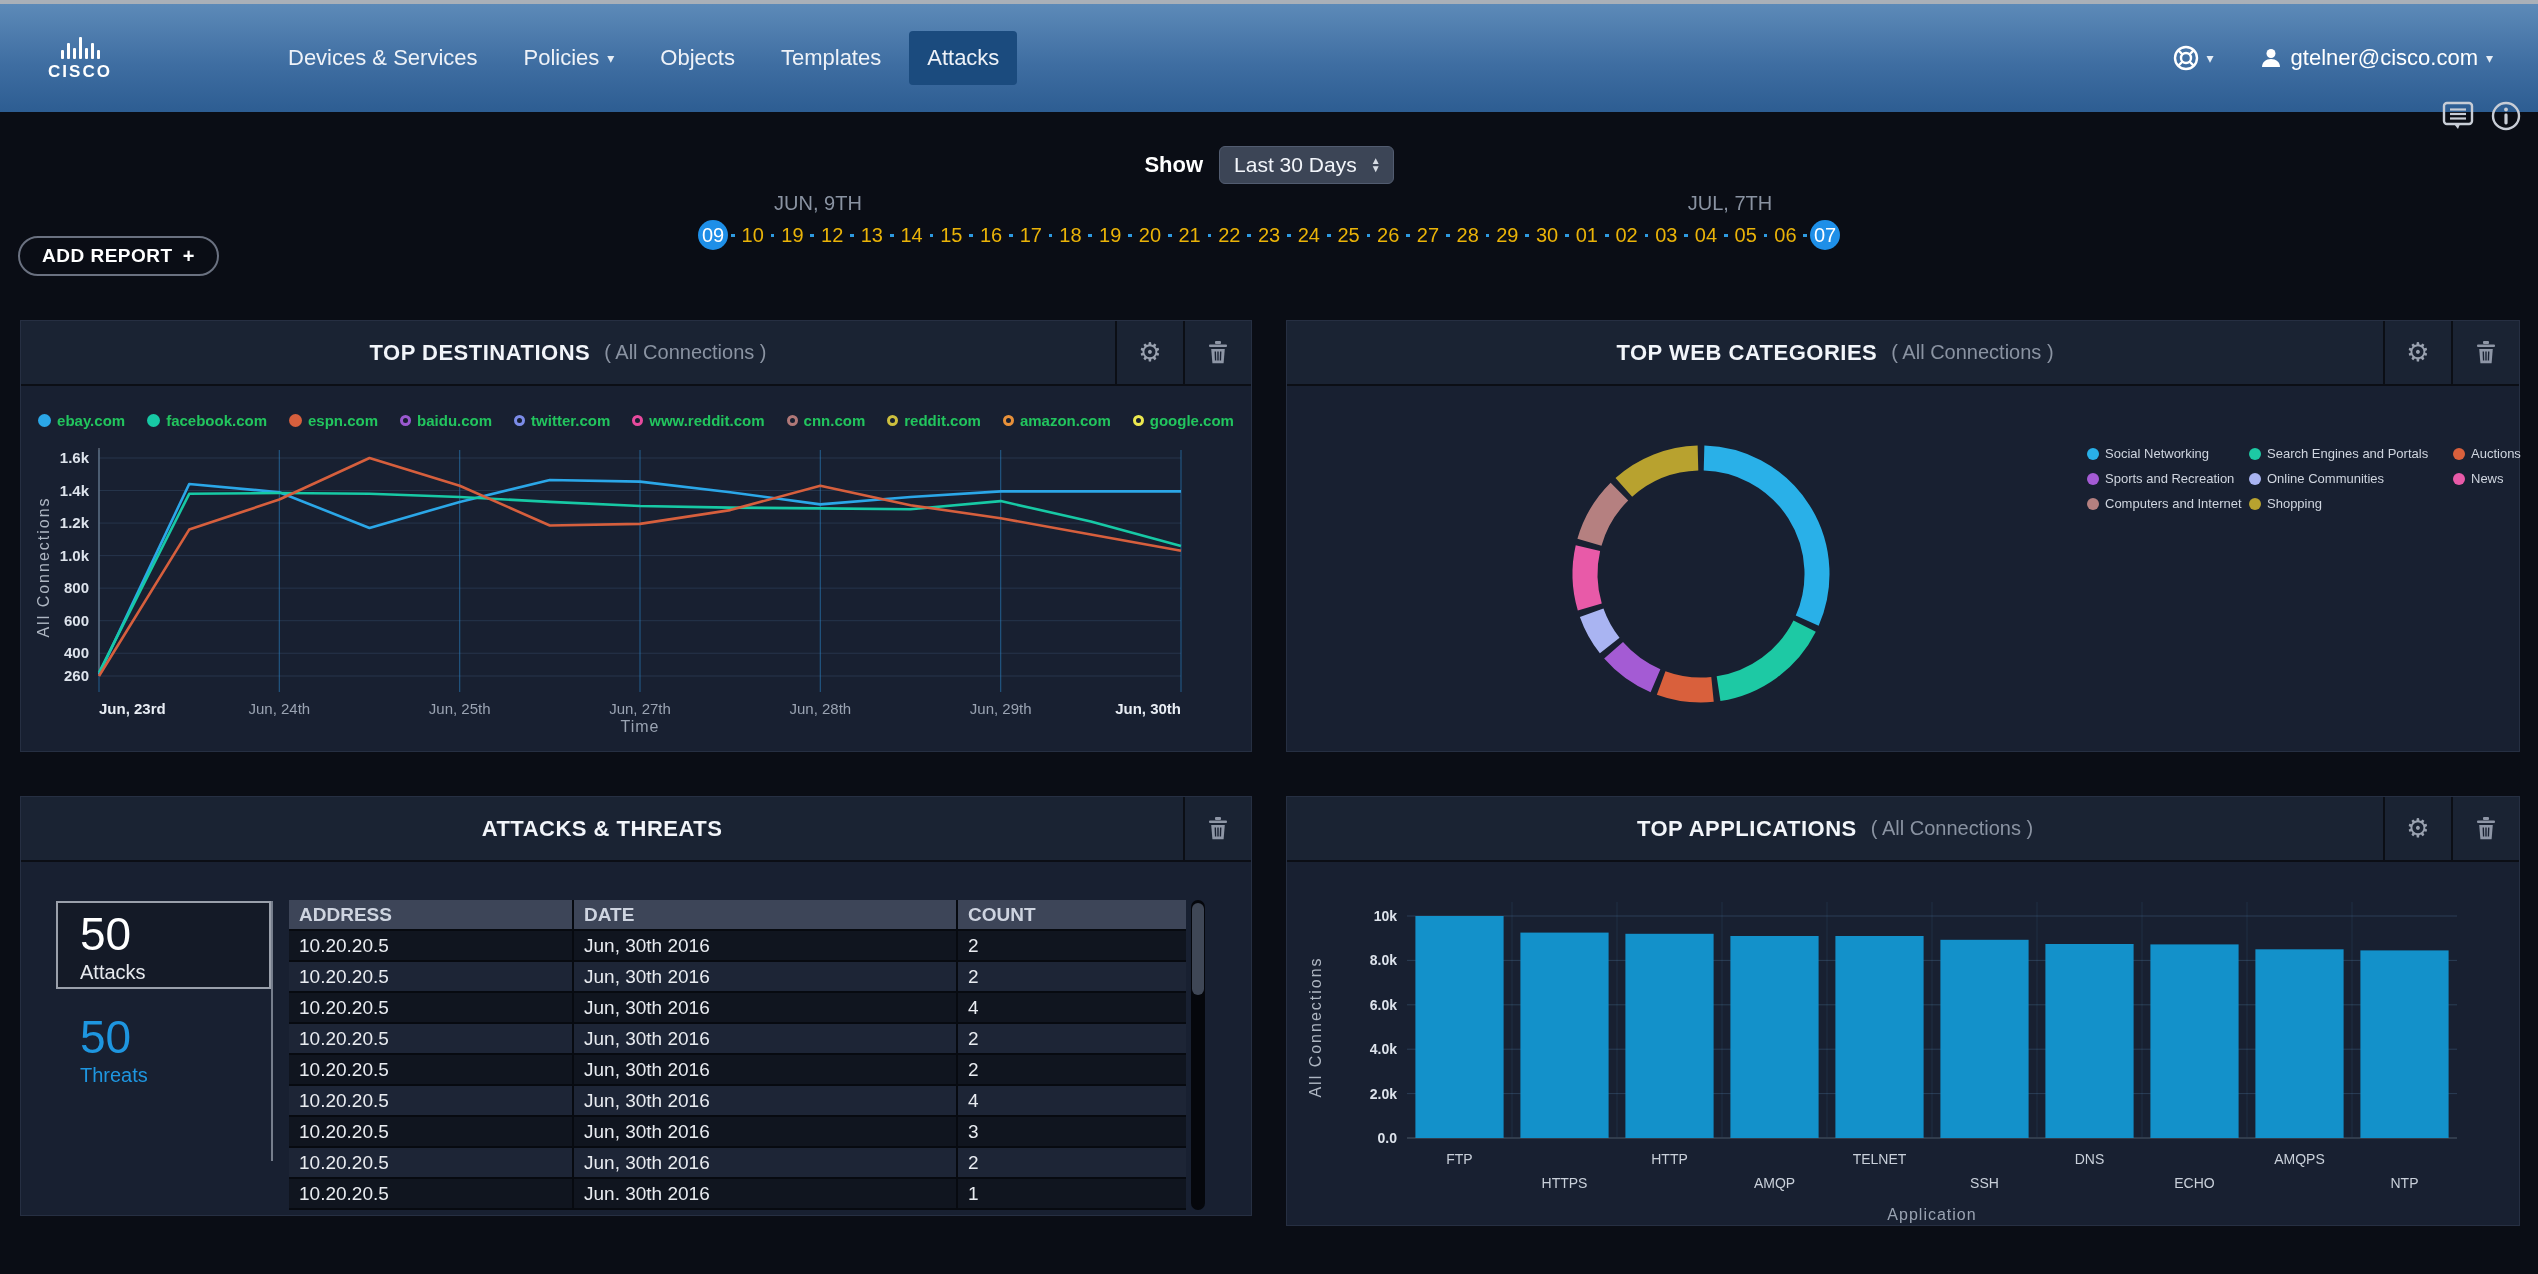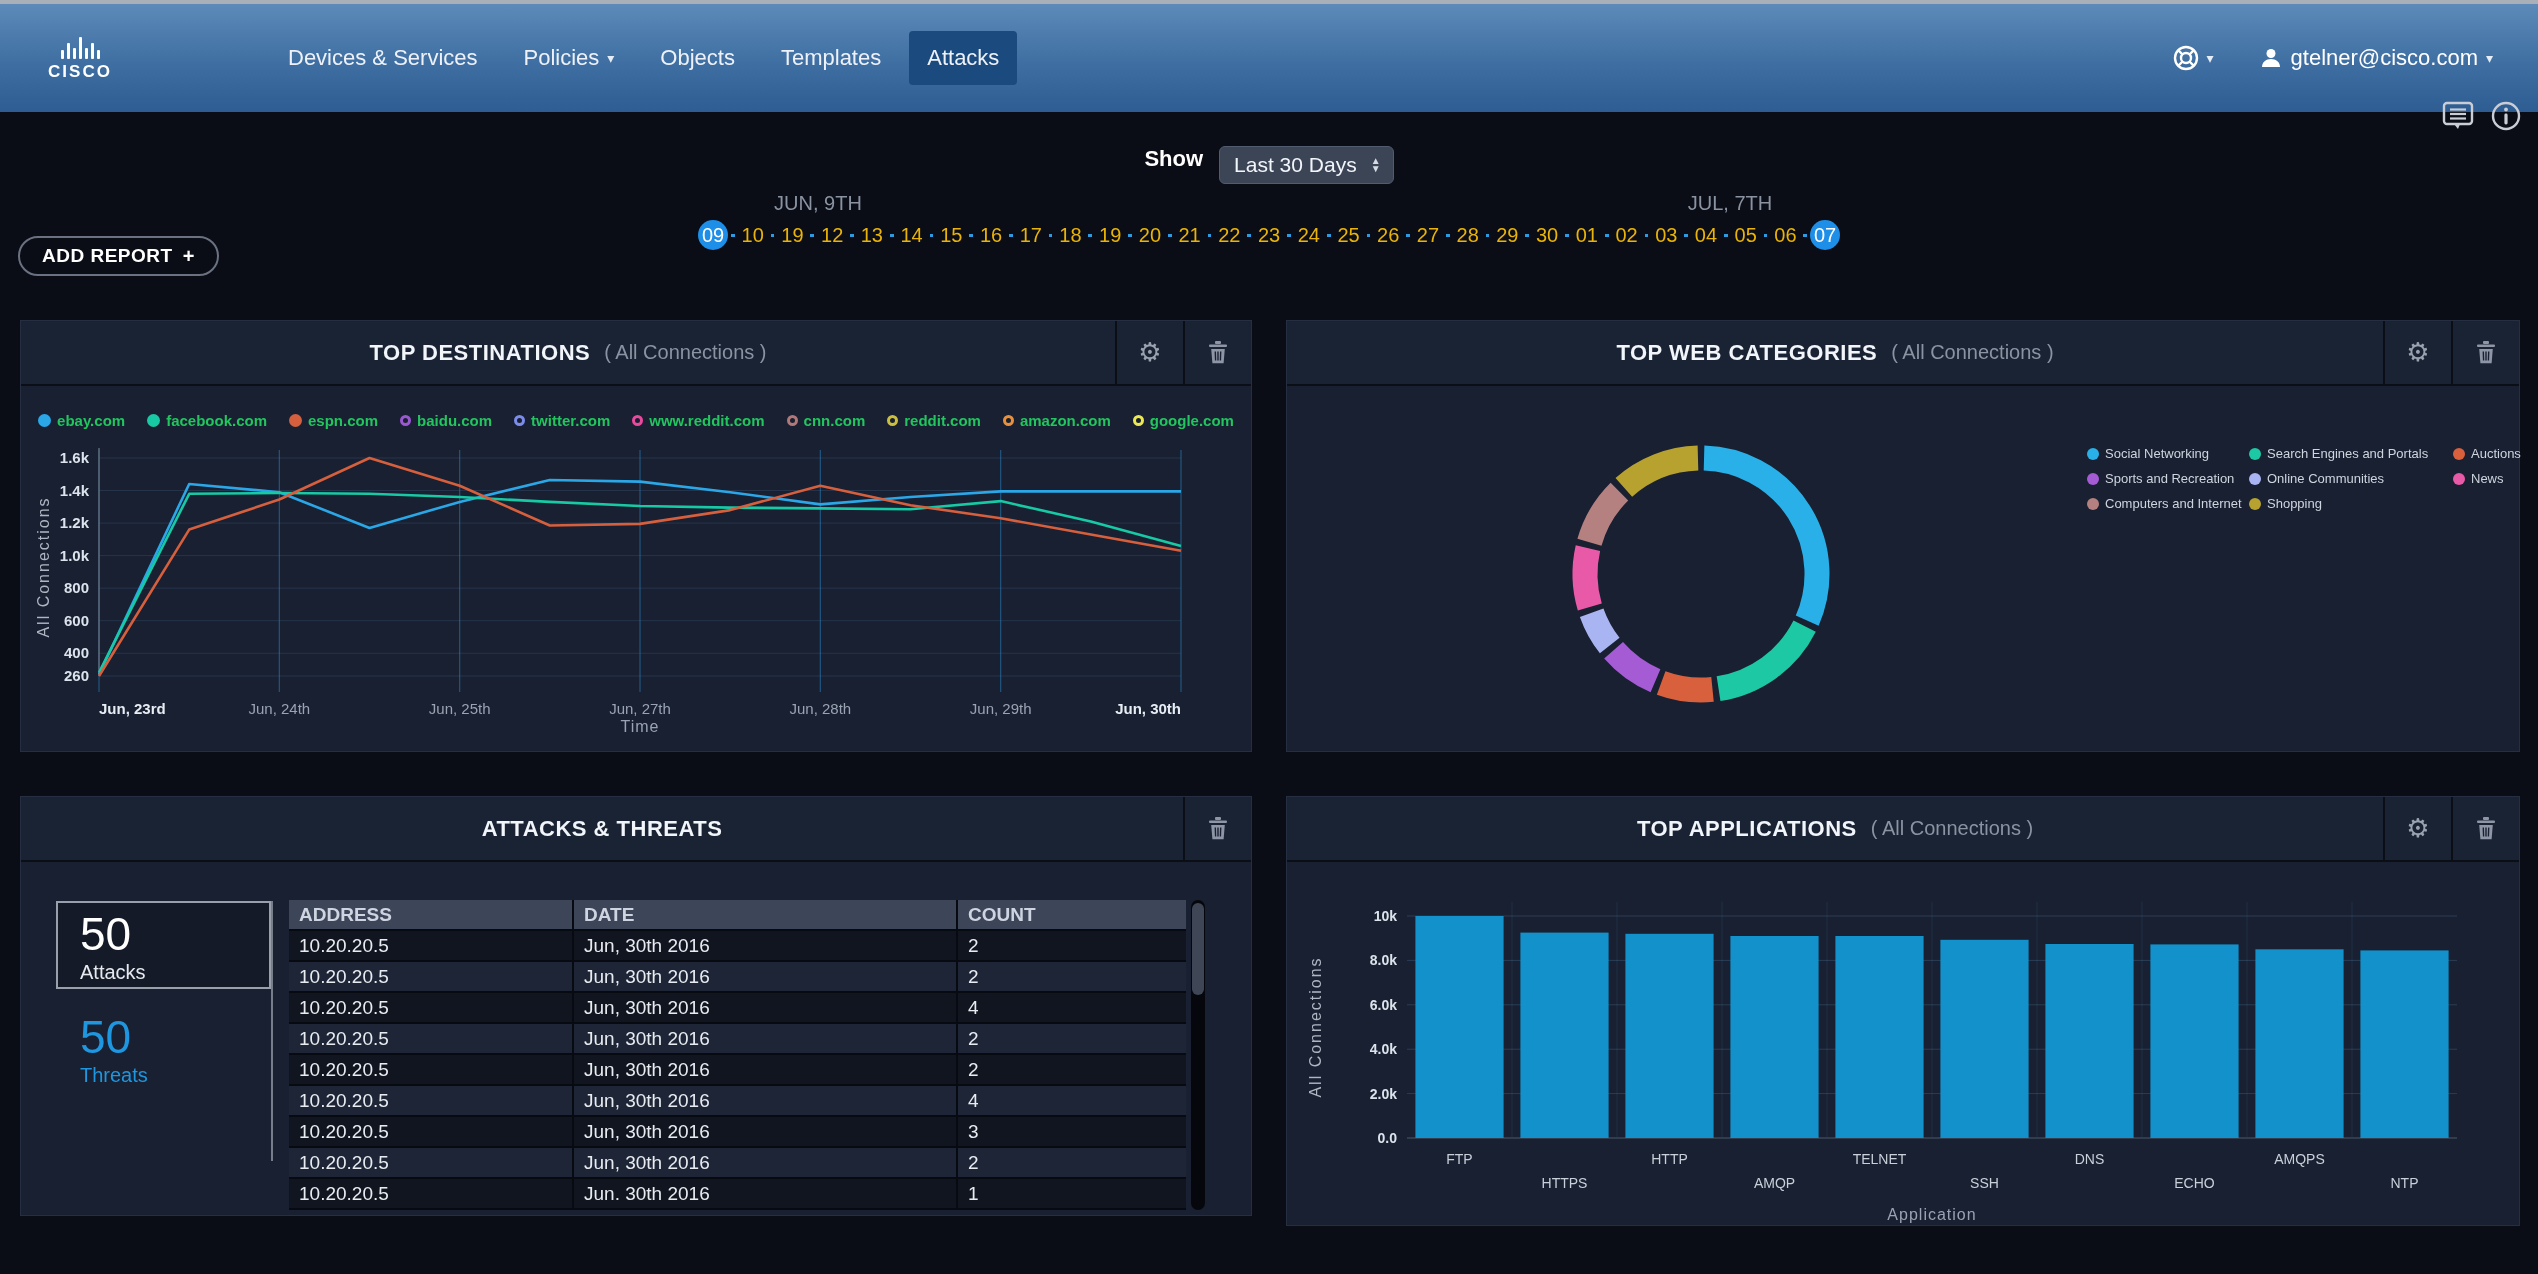--- a/index.html
+++ b/index.html
@@ -32,21 +32,21 @@
   .nav-item.active { background:#1b4b7e; padding-top:14px; padding-bottom:14px; }
   .nav-caret { font-size:14px; color:#e6edf5; }
   .nav-right { margin-left:auto; margin-right:45px; display:flex; align-items:center; gap:45px; }
   .nav-icon-btn { display:flex; align-items:center; gap:8px; cursor:pointer; color:#fff; font-size:22px; }
 
   
   .page-actions { position:absolute; top:100px; right:16px; display:flex; gap:16px; align-items:center; }
   .page-actions .icon { cursor:pointer; }
 
   
-  .show-row { position:absolute; top:146px; left:0; width:100%; display:flex; justify-content:center; align-items:flex-start; gap:16px; }
+  .show-row { position:absolute; top:146px; left:0; width:100%; display:flex; justify-content:center; align-items:center; gap:16px; }
   .show-label { font-size:22px; font-weight:bold; color:#fff; }
   .range-select {
     background:#3c4556; border:1px solid #525c70; border-radius:6px; height:38px;
     display:flex; align-items:center; gap:14px; padding:0 12px 0 14px; cursor:pointer;
   }
   .range-select .val { font-size:21px; color:#f2f5fa; }
   .select-arrows { display:flex; flex-direction:column; line-height:8px; font-size:10px; color:#d7dce4; }
 
   .add-report {
     position:absolute; top:192px; left:18px; height:40px; padding:0 22px;

